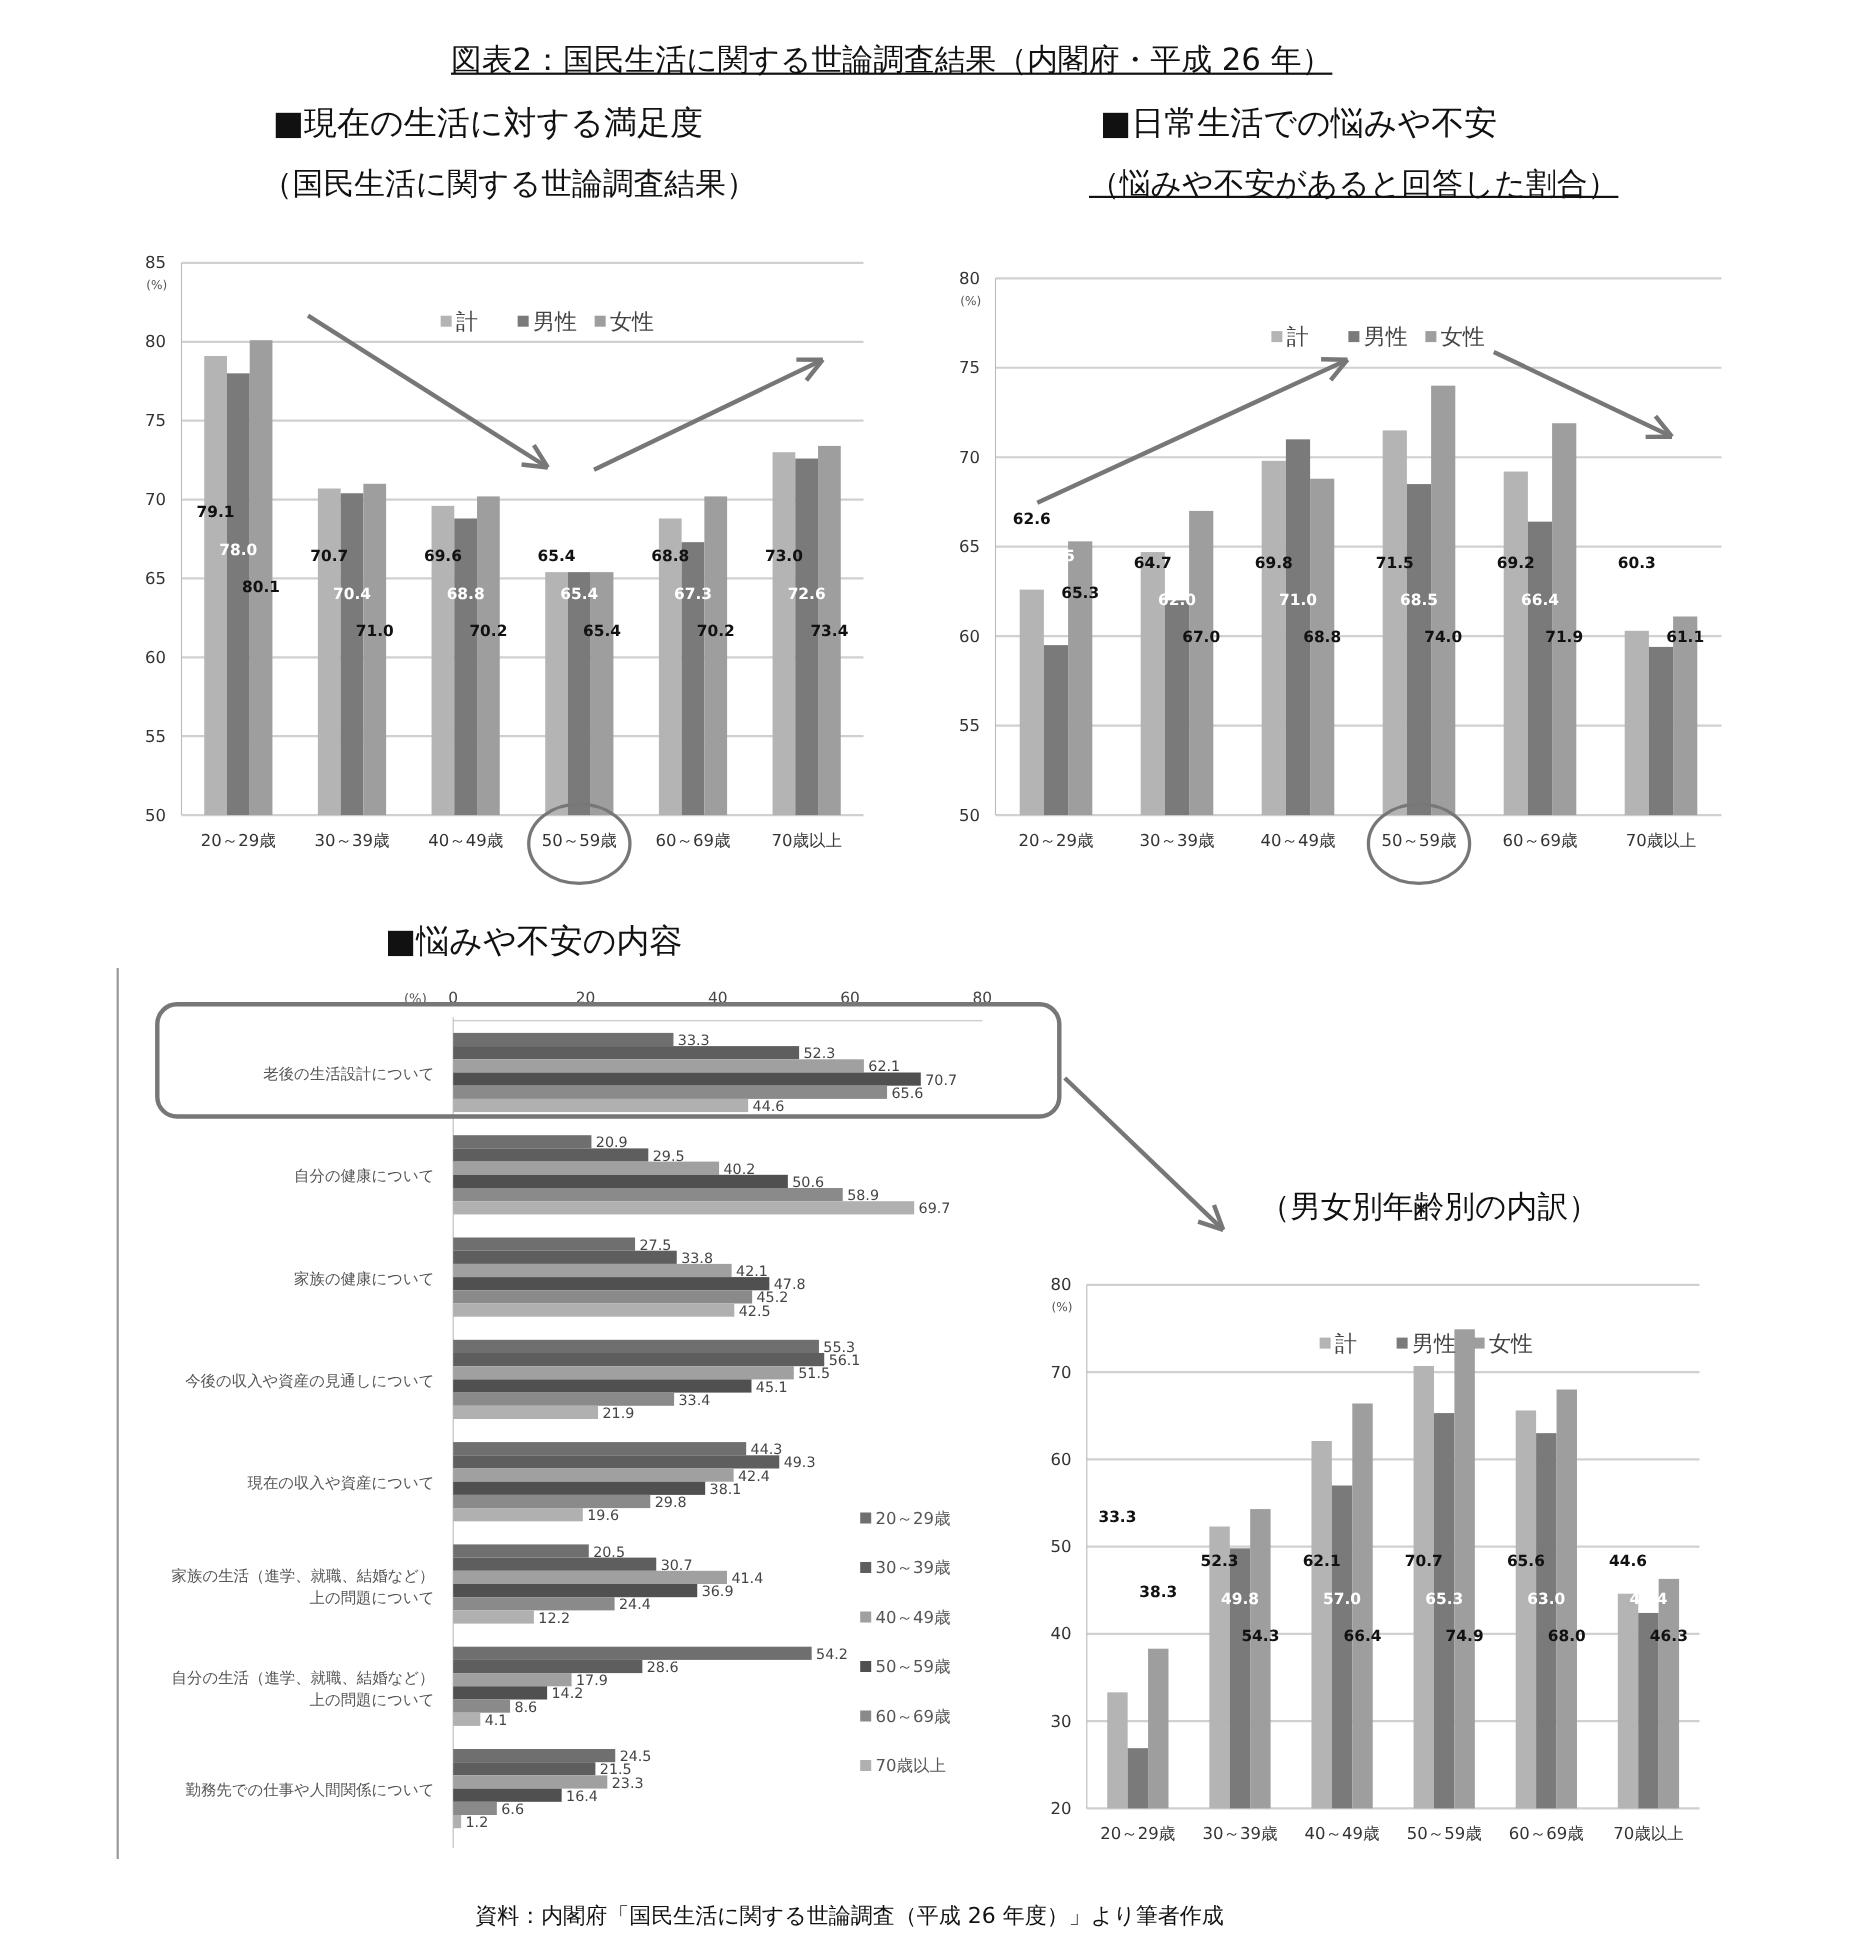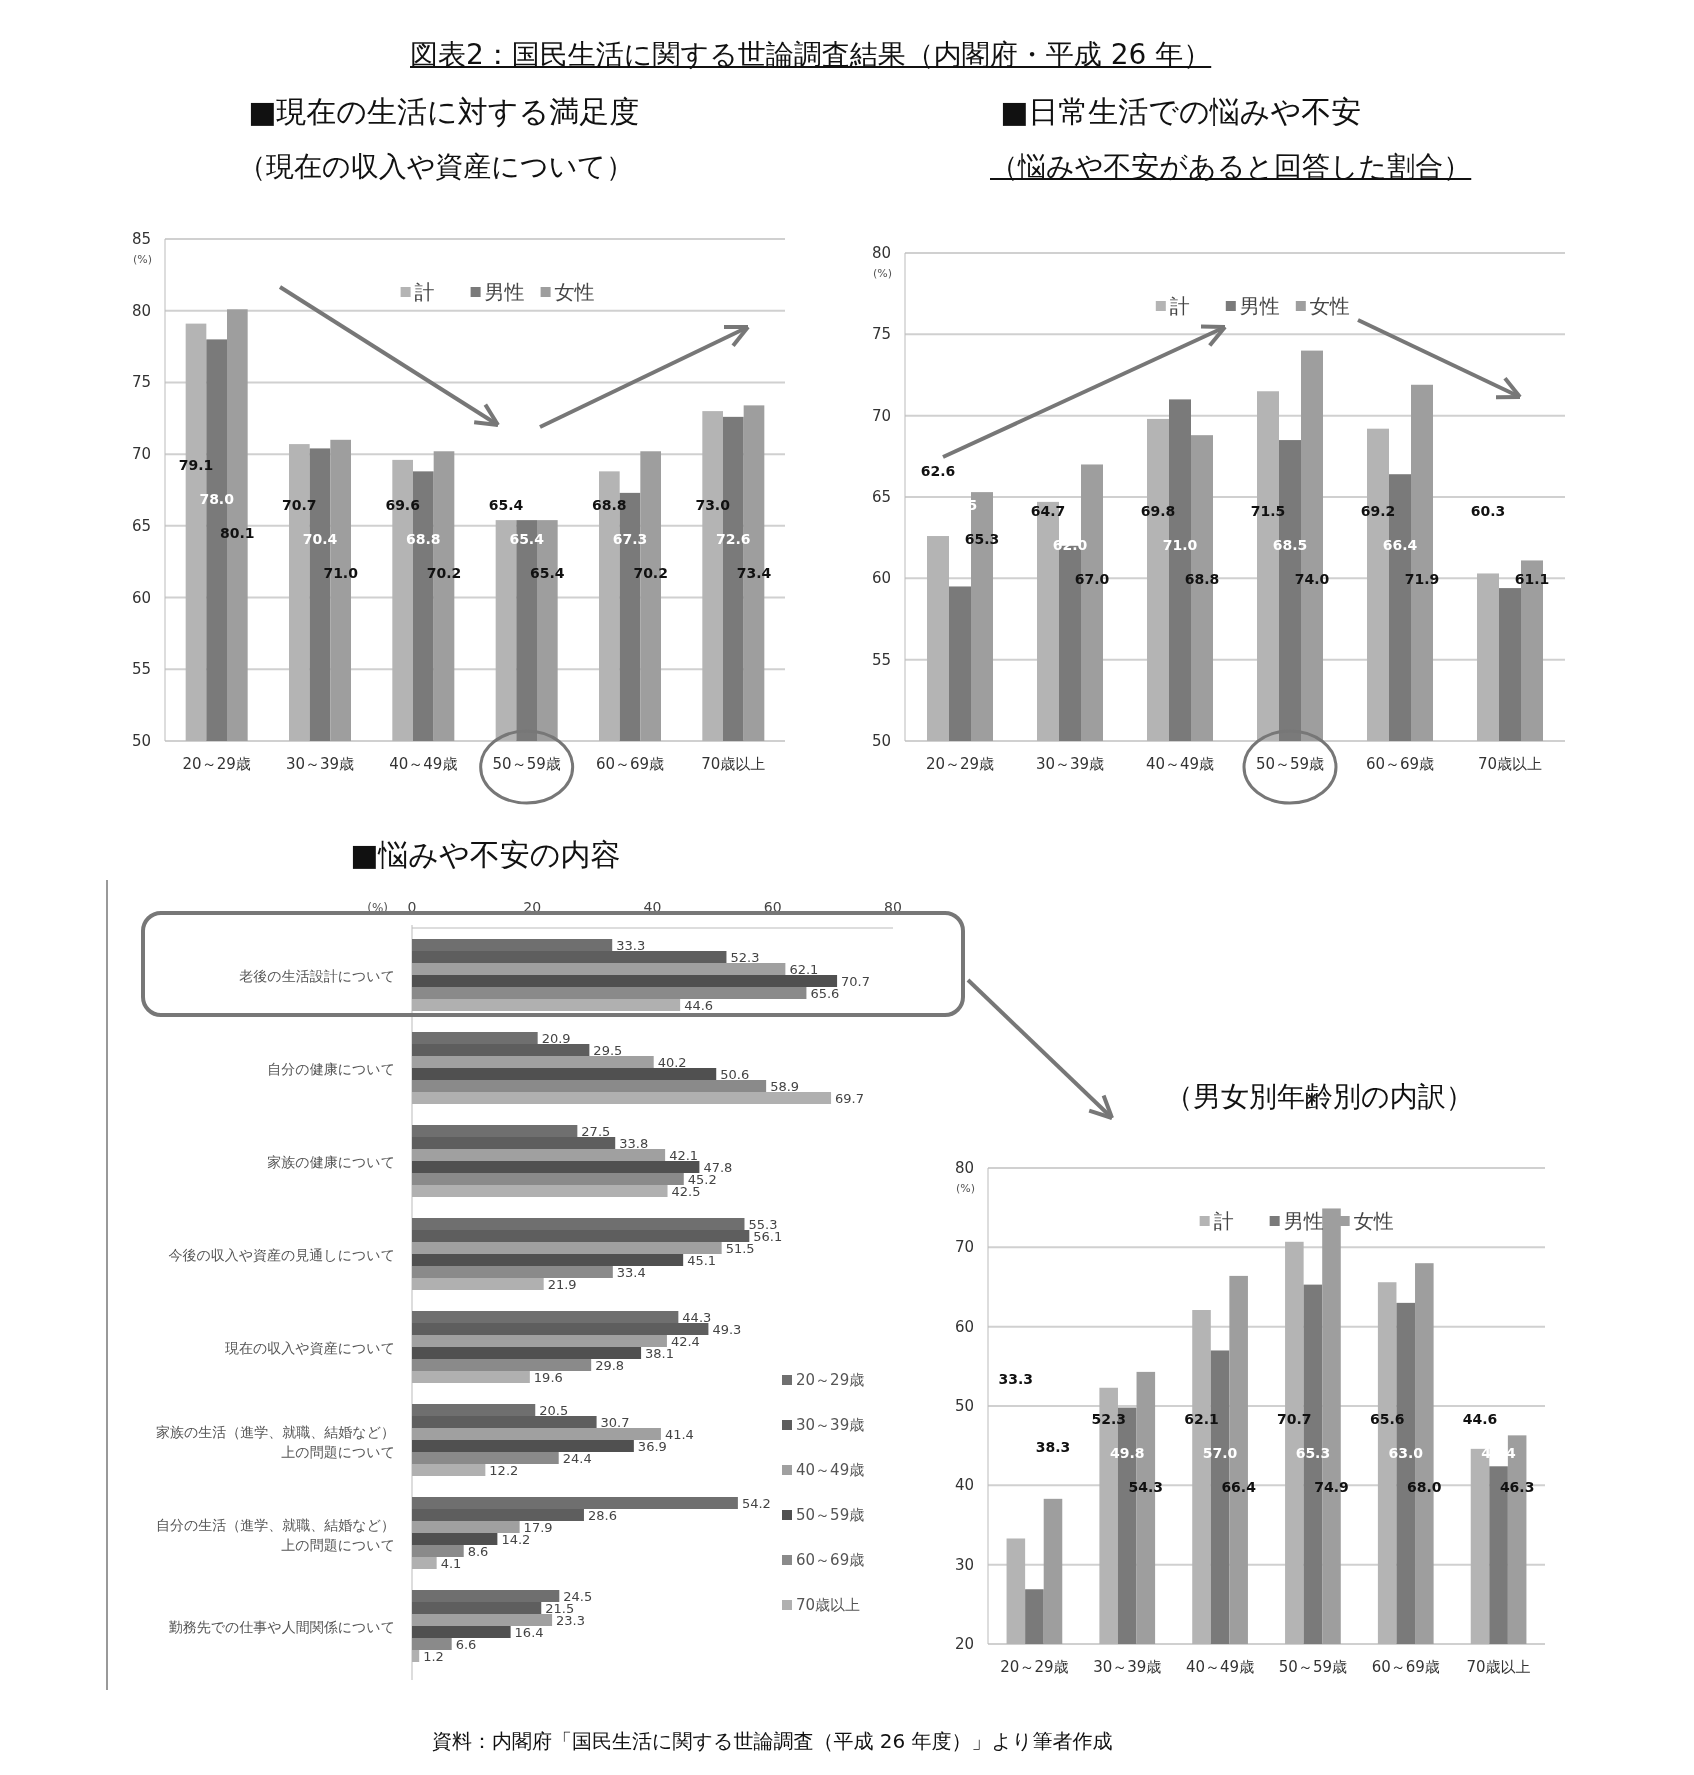--- a/index.html
+++ b/index.html
@@ -9,25 +9,25 @@
   .sec { font-size:30px; }
   .sub { font-size:28px; }
   svg text { font-family:"DejaVu Sans", sans-serif; }
 </style>
 </head>
 <body>
 
 <div id="root">
   <div class="t title" style="left:410px;top:36px;">図表2：国民生活に関する世論調査結果（内閣府・平成 26 年）</div>
   <div class="t sec" style="left:248px;top:92px;">■現在の生活に対する満足度</div>
-  <div class="t sub" style="left:238px;top:148px;">（現在の収入や資産について）</div>
+  <div class="t sub" style="left:238px;top:148px;">（国民生活に関する世論調査結果）</div>
   <div class="t sec" style="left:1000px;top:92px;">■日常生活での悩みや不安</div>
   <div class="t sub" style="left:990px;top:148px;text-decoration:underline;">（悩みや不安があると回答した割合）</div>
   <div class="t sec" style="left:350px;top:814px;margin-top:21px;">■悩みや不安の内容</div>
-  <div class="t sub" style="left:1145px;top:1078px;margin-left:20px;">（男女別年齢別の内訳）</div>
+  <div class="t sub" style="left:1145px;top:1078px;">（男女別年齢別の内訳）</div>
   <div class="t" style="left:432px;top:1728px;font-size:20px;">資料：内閣府「国民生活に関する世論調査（平成 26 年度）」より筆者作成</div>
 
   <svg id="overlay" width="1694" height="1775" style="position:absolute;left:0;top:0;">
       <g>
         <line x1="165" x2="785" y1="741" y2="741" stroke="#d0d0d0" stroke-width="2"></line>
         <text x="151" y="746" font-size="15" text-anchor="end" fill="#333">50</text>
         <line x1="165" x2="785" y1="669.2857142857143" y2="669.2857142857143" stroke="#d0d0d0" stroke-width="2"></line>
         <text x="151" y="674.2857142857143" font-size="15" text-anchor="end" fill="#333">55</text>
         <line x1="165" x2="785" y1="597.5714285714286" y2="597.5714285714286" stroke="#d0d0d0" stroke-width="2"></line>
         <text x="151" y="602.5714285714286" font-size="15" text-anchor="end" fill="#333">60</text>

